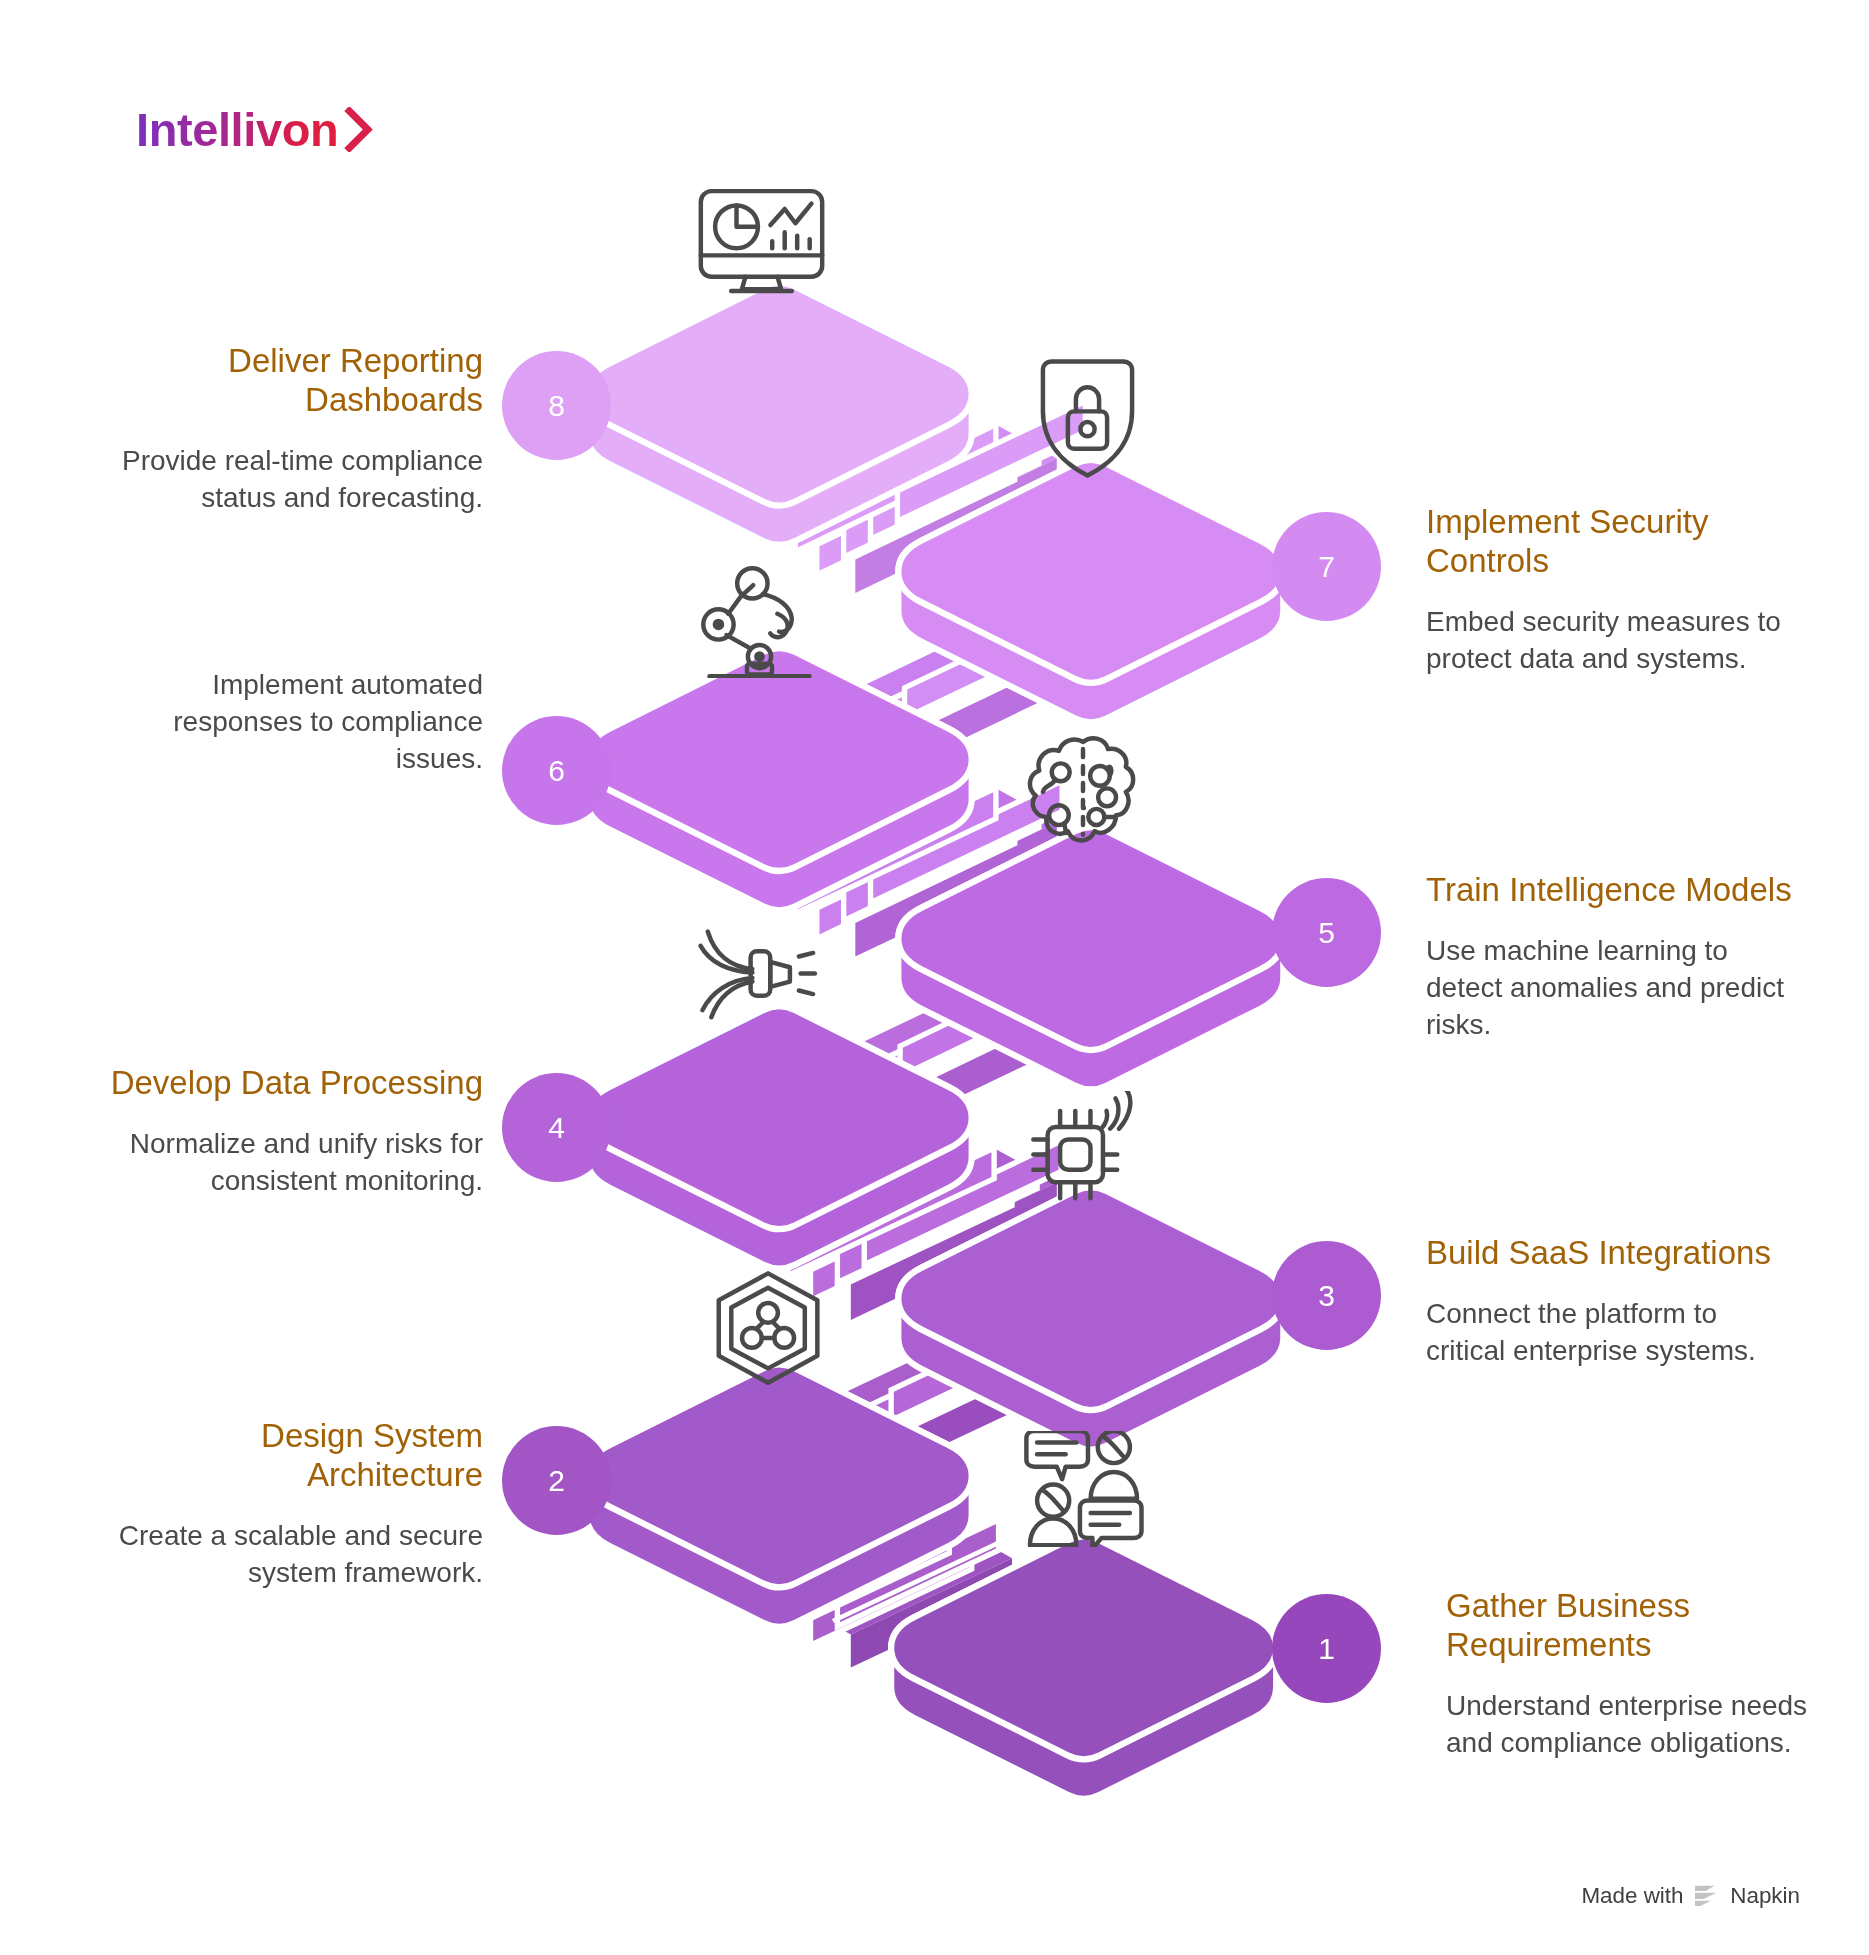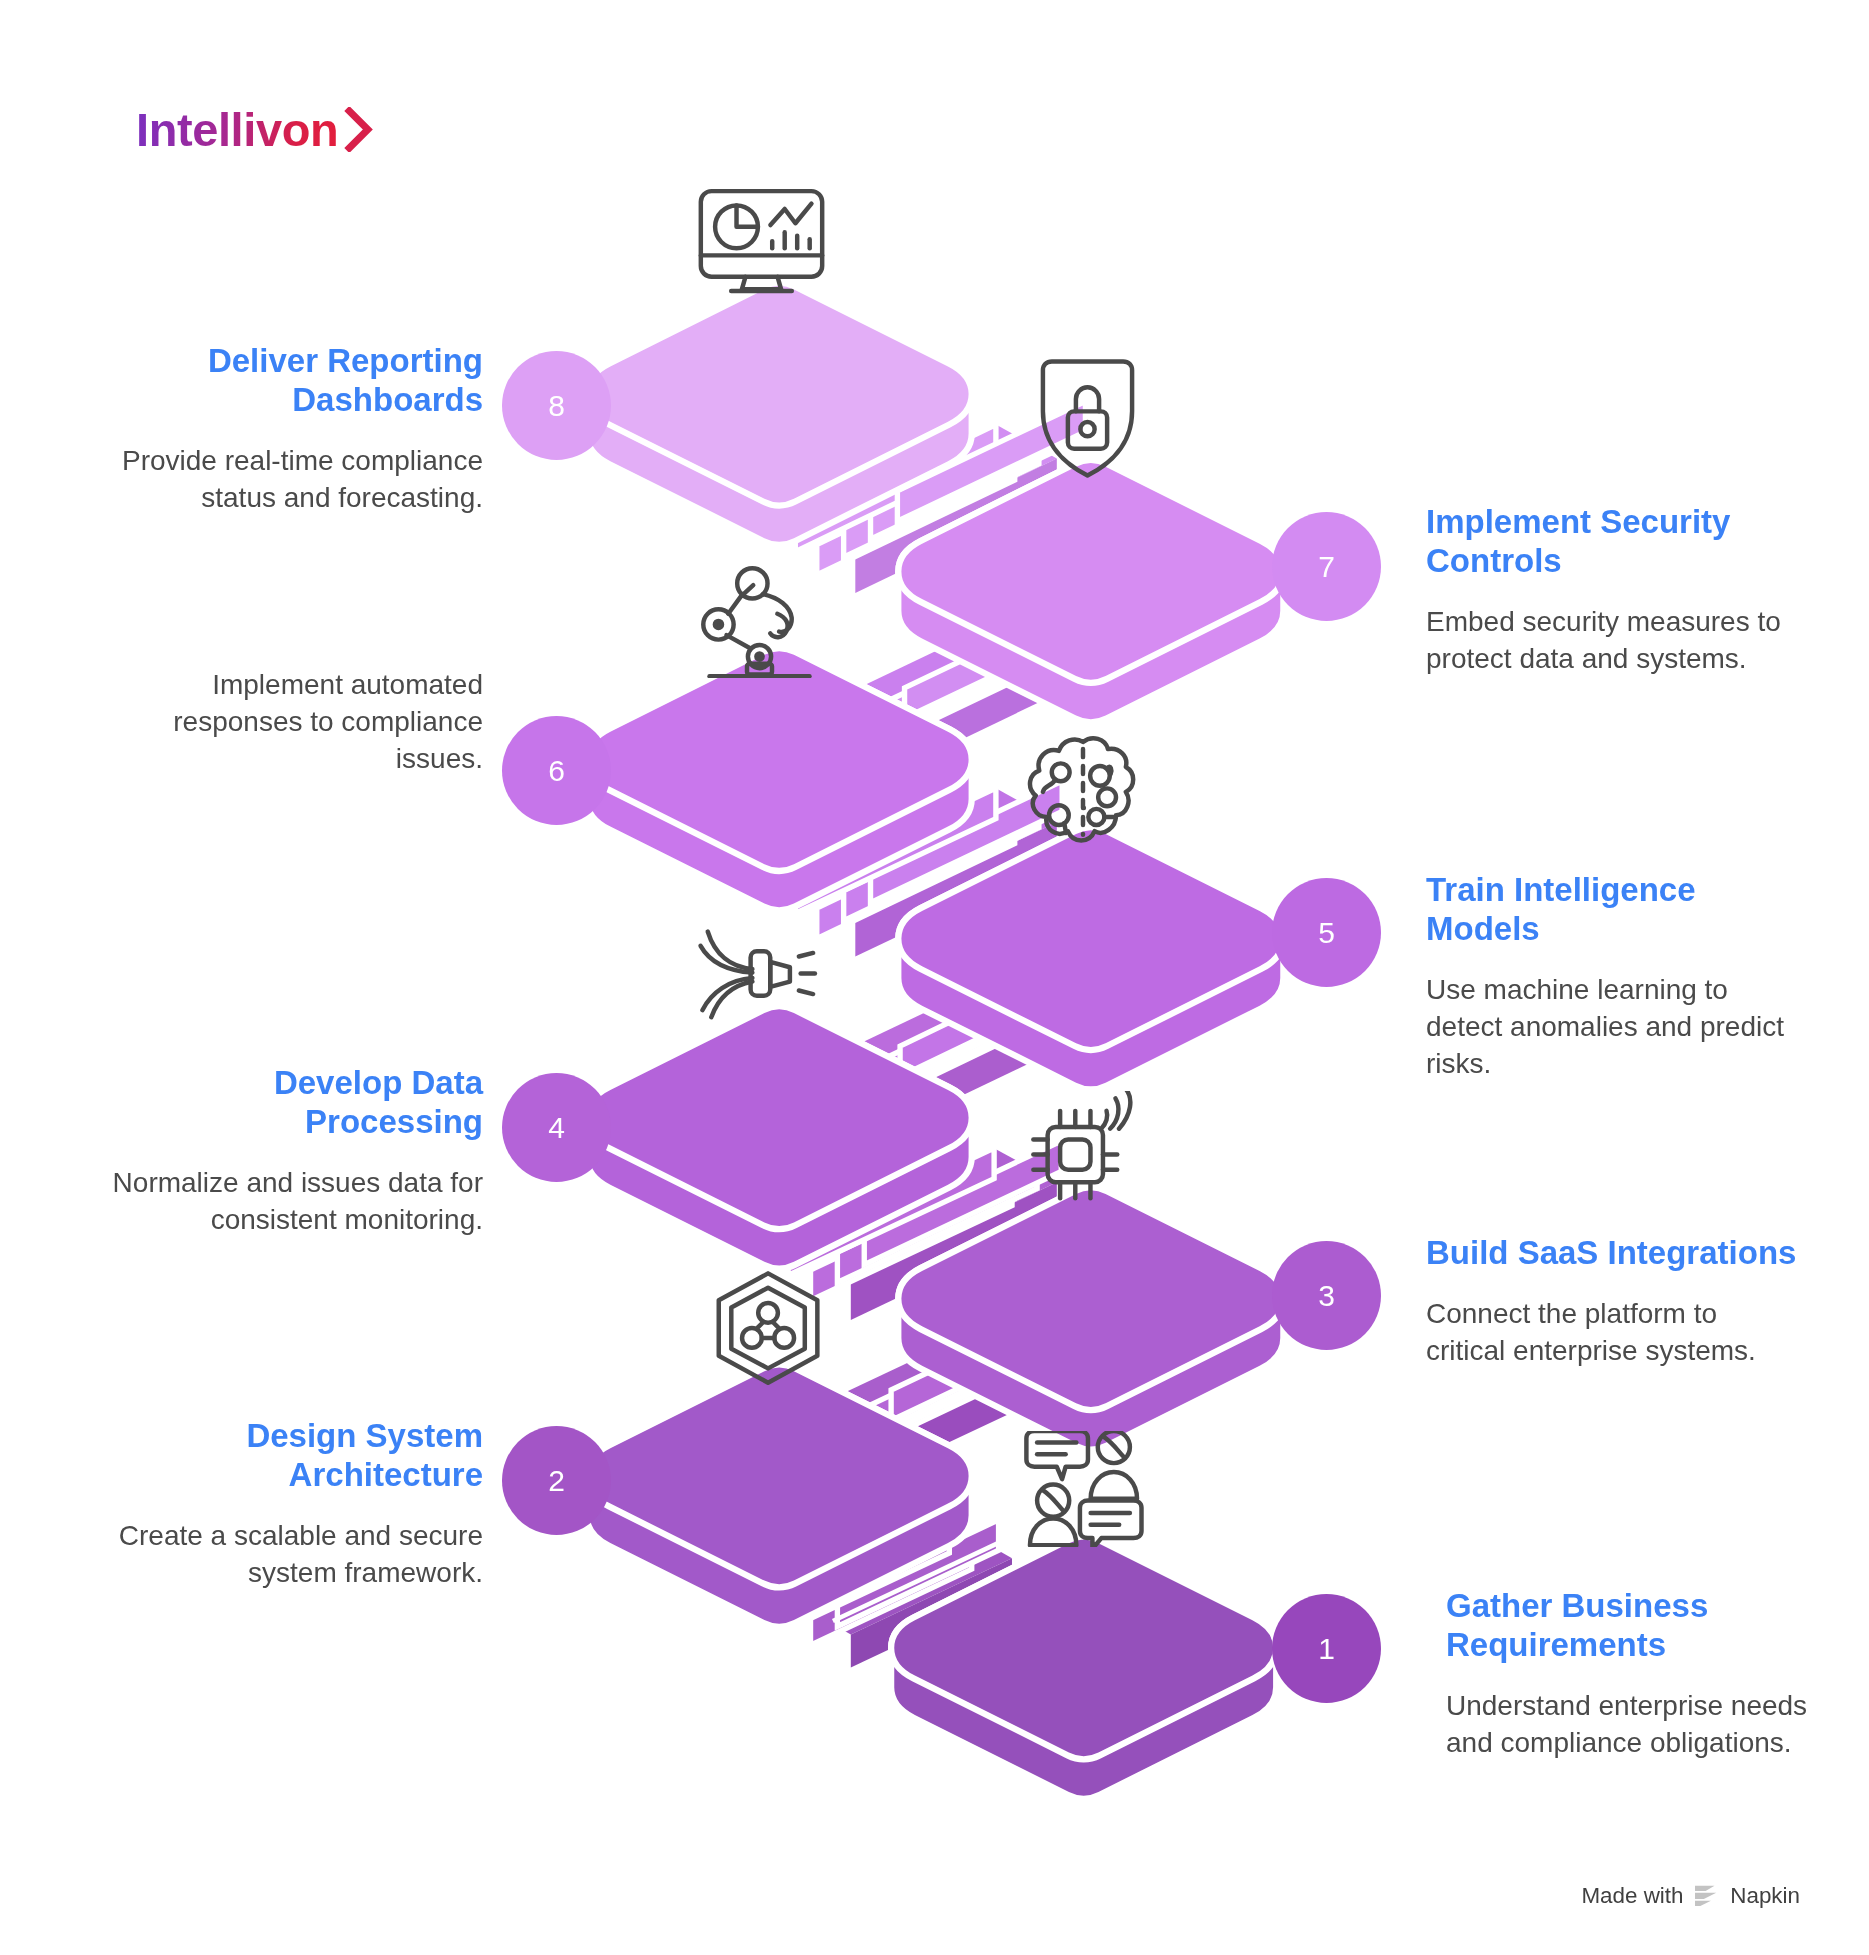--- a/index.html
+++ b/index.html
@@ -26,21 +26,21 @@
 
   
   .stage{position:absolute;inset:0;}
   .stairs-svg{position:absolute;left:0;top:0;width:1870px;height:1956px;}
 
   
   .step-text{position:absolute;width:376px;}
   .step-text.left{text-align:right;}
   .step-text.right{text-align:left;}
   .step-title{
-    font-size:33px;font-weight:700;color:#3b82f6;line-height:1.18;
+    font-size:33px;font-weight:400;color:#a16207;line-height:1.18;
     margin:0 0 23px 0;
   }
   .step-desc{
     font-size:28px;font-weight:400;color:#4a4a4a;line-height:1.32;margin:0;
   }
 
   
   .badge{
     position:absolute;width:109px;height:109px;border-radius:50%;
     display:flex;align-items:center;justify-content:center;
@@ -347,21 +347,21 @@
   <p class="step-desc">Implement automated responses to compliance issues.</p>
 </div>
 
 <div class="step-text right" style="left:1426px;top:871px;">
   <p class="step-title">Train Intelligence Models</p>
   <p class="step-desc">Use machine learning to detect anomalies and predict risks.</p>
 </div>
 
 <div class="step-text left" style="left:107px;top:1064px;">
   <p class="step-title">Develop Data Processing</p>
-  <p class="step-desc">Normalize and issues data for consistent monitoring.</p>
+  <p class="step-desc">Normalize and unify risks for consistent monitoring.</p>
 </div>
 
 <div class="step-text right" style="left:1426px;top:1234px;">
   <p class="step-title">Build SaaS Integrations</p>
   <p class="step-desc">Connect the platform to critical enterprise systems.</p>
 </div>
 
 <div class="step-text left" style="left:107px;top:1417px;">
   <p class="step-title">Design System Architecture</p>
   <p class="step-desc">Create a scalable and secure system framework.</p>

